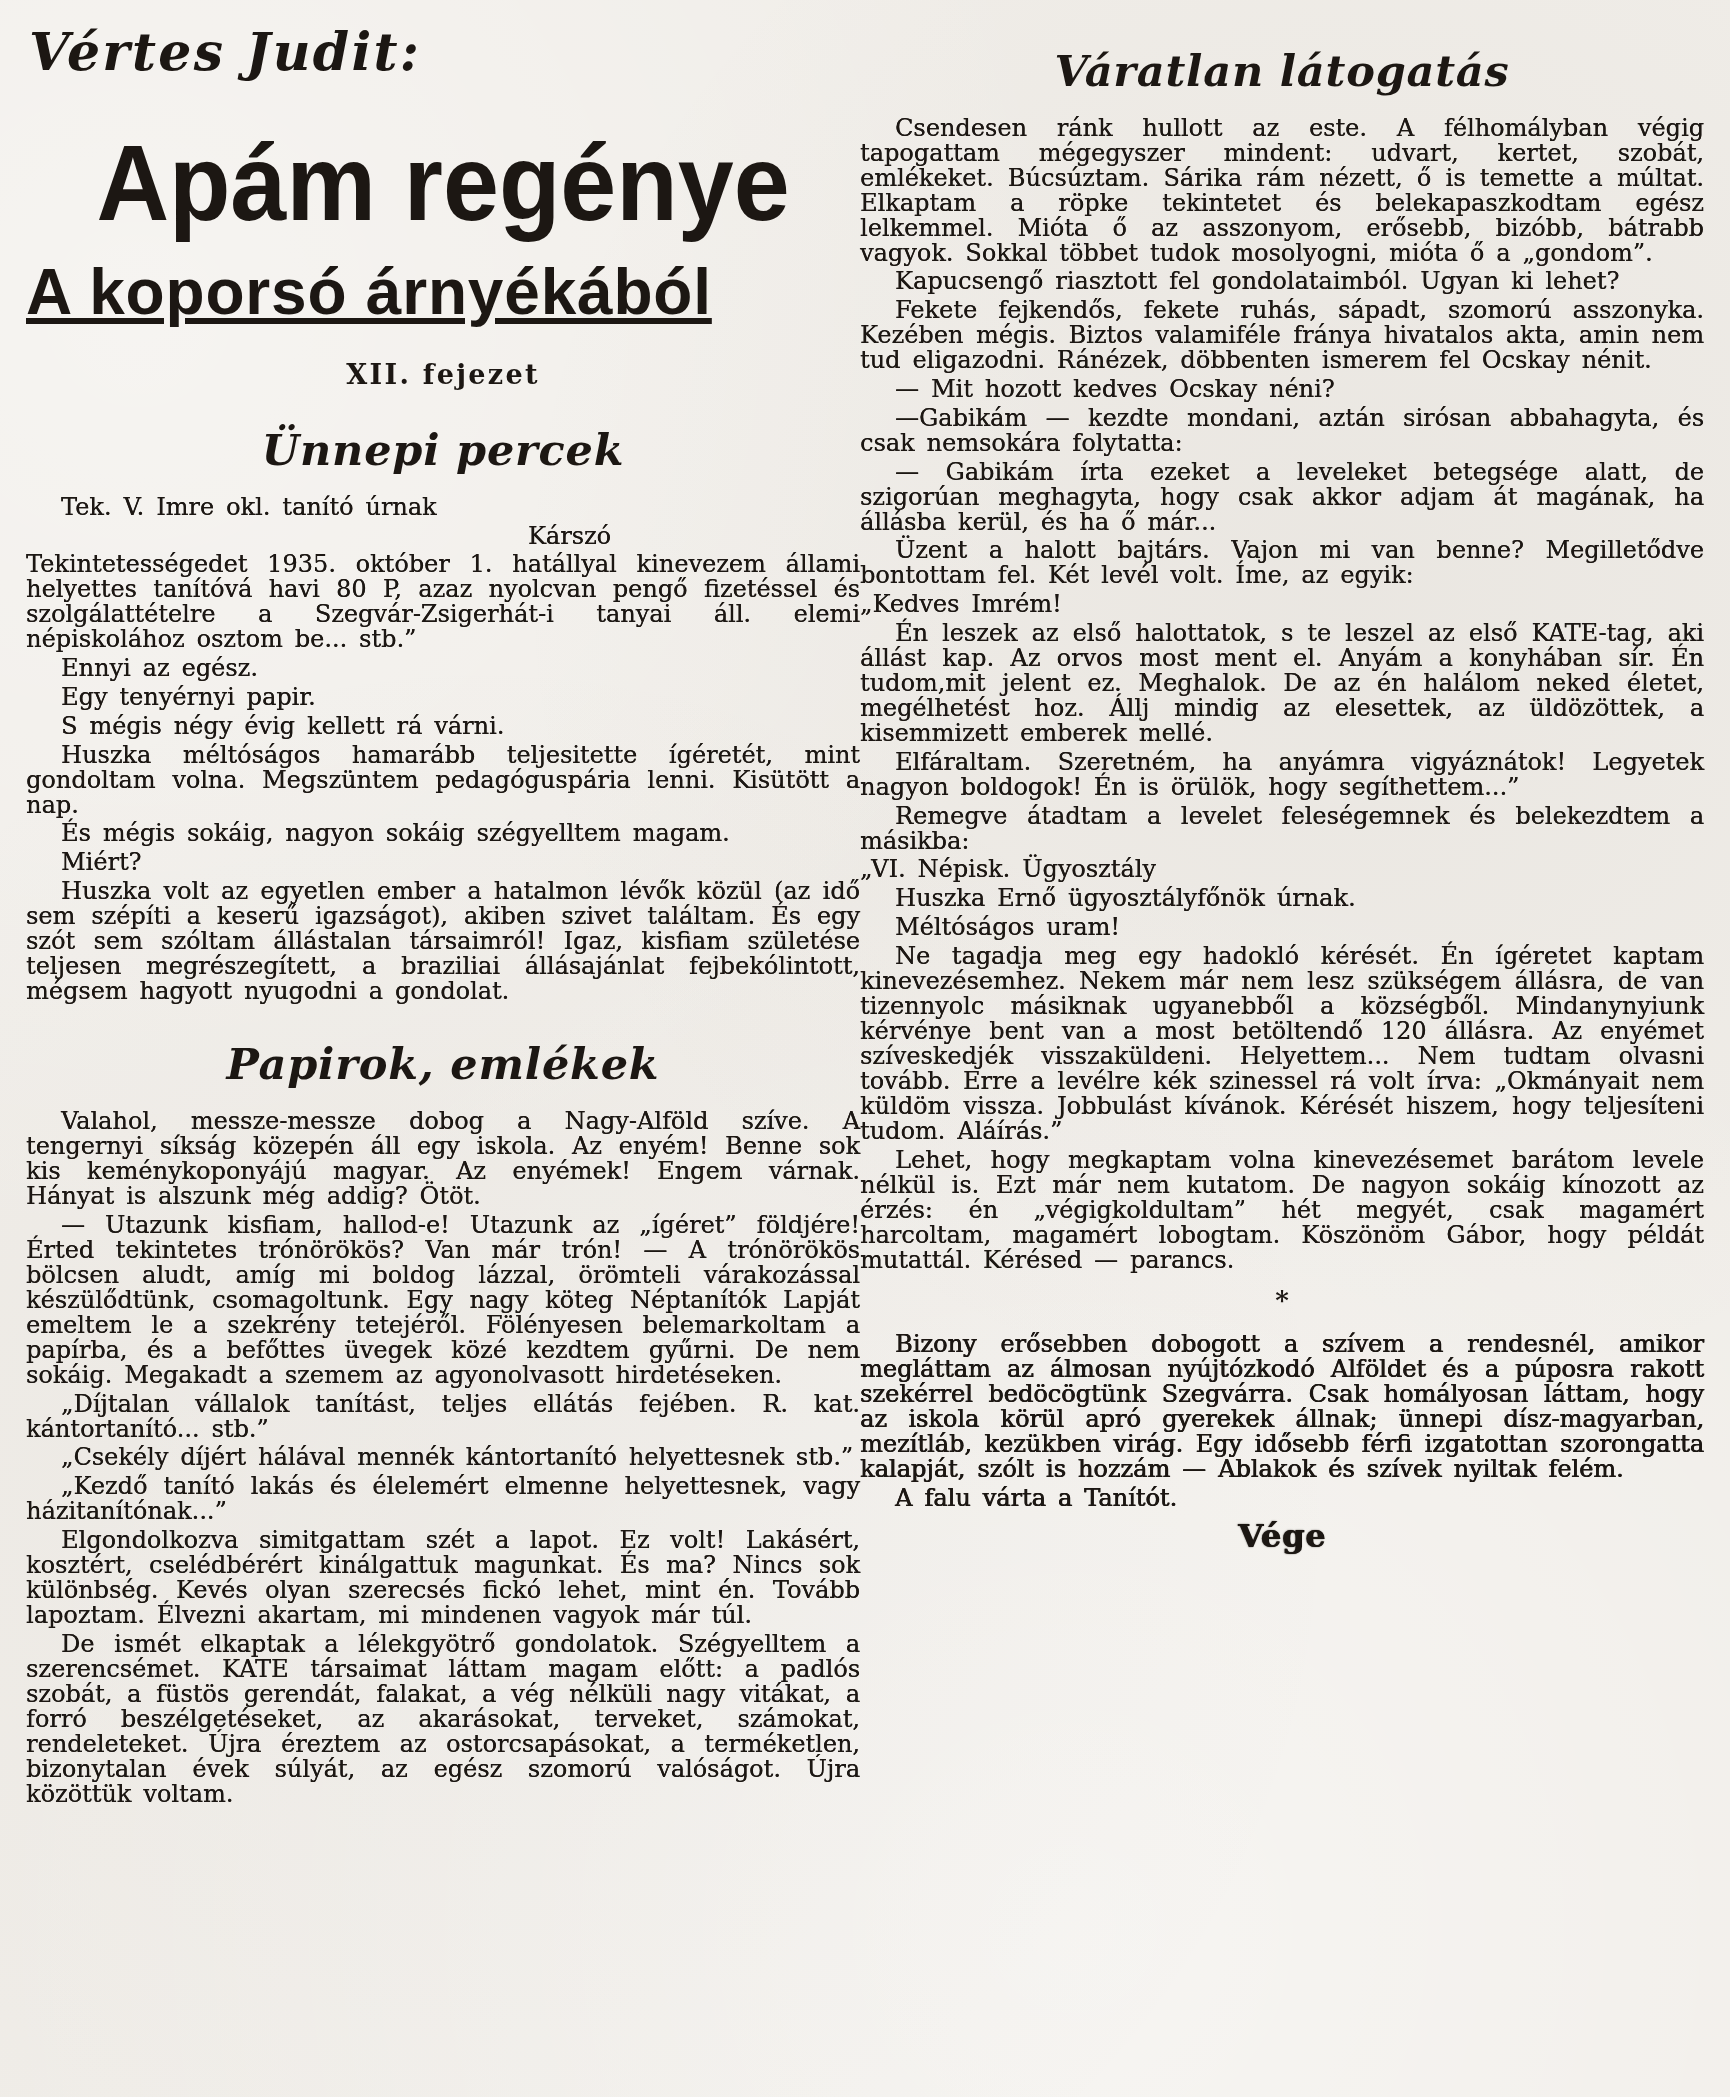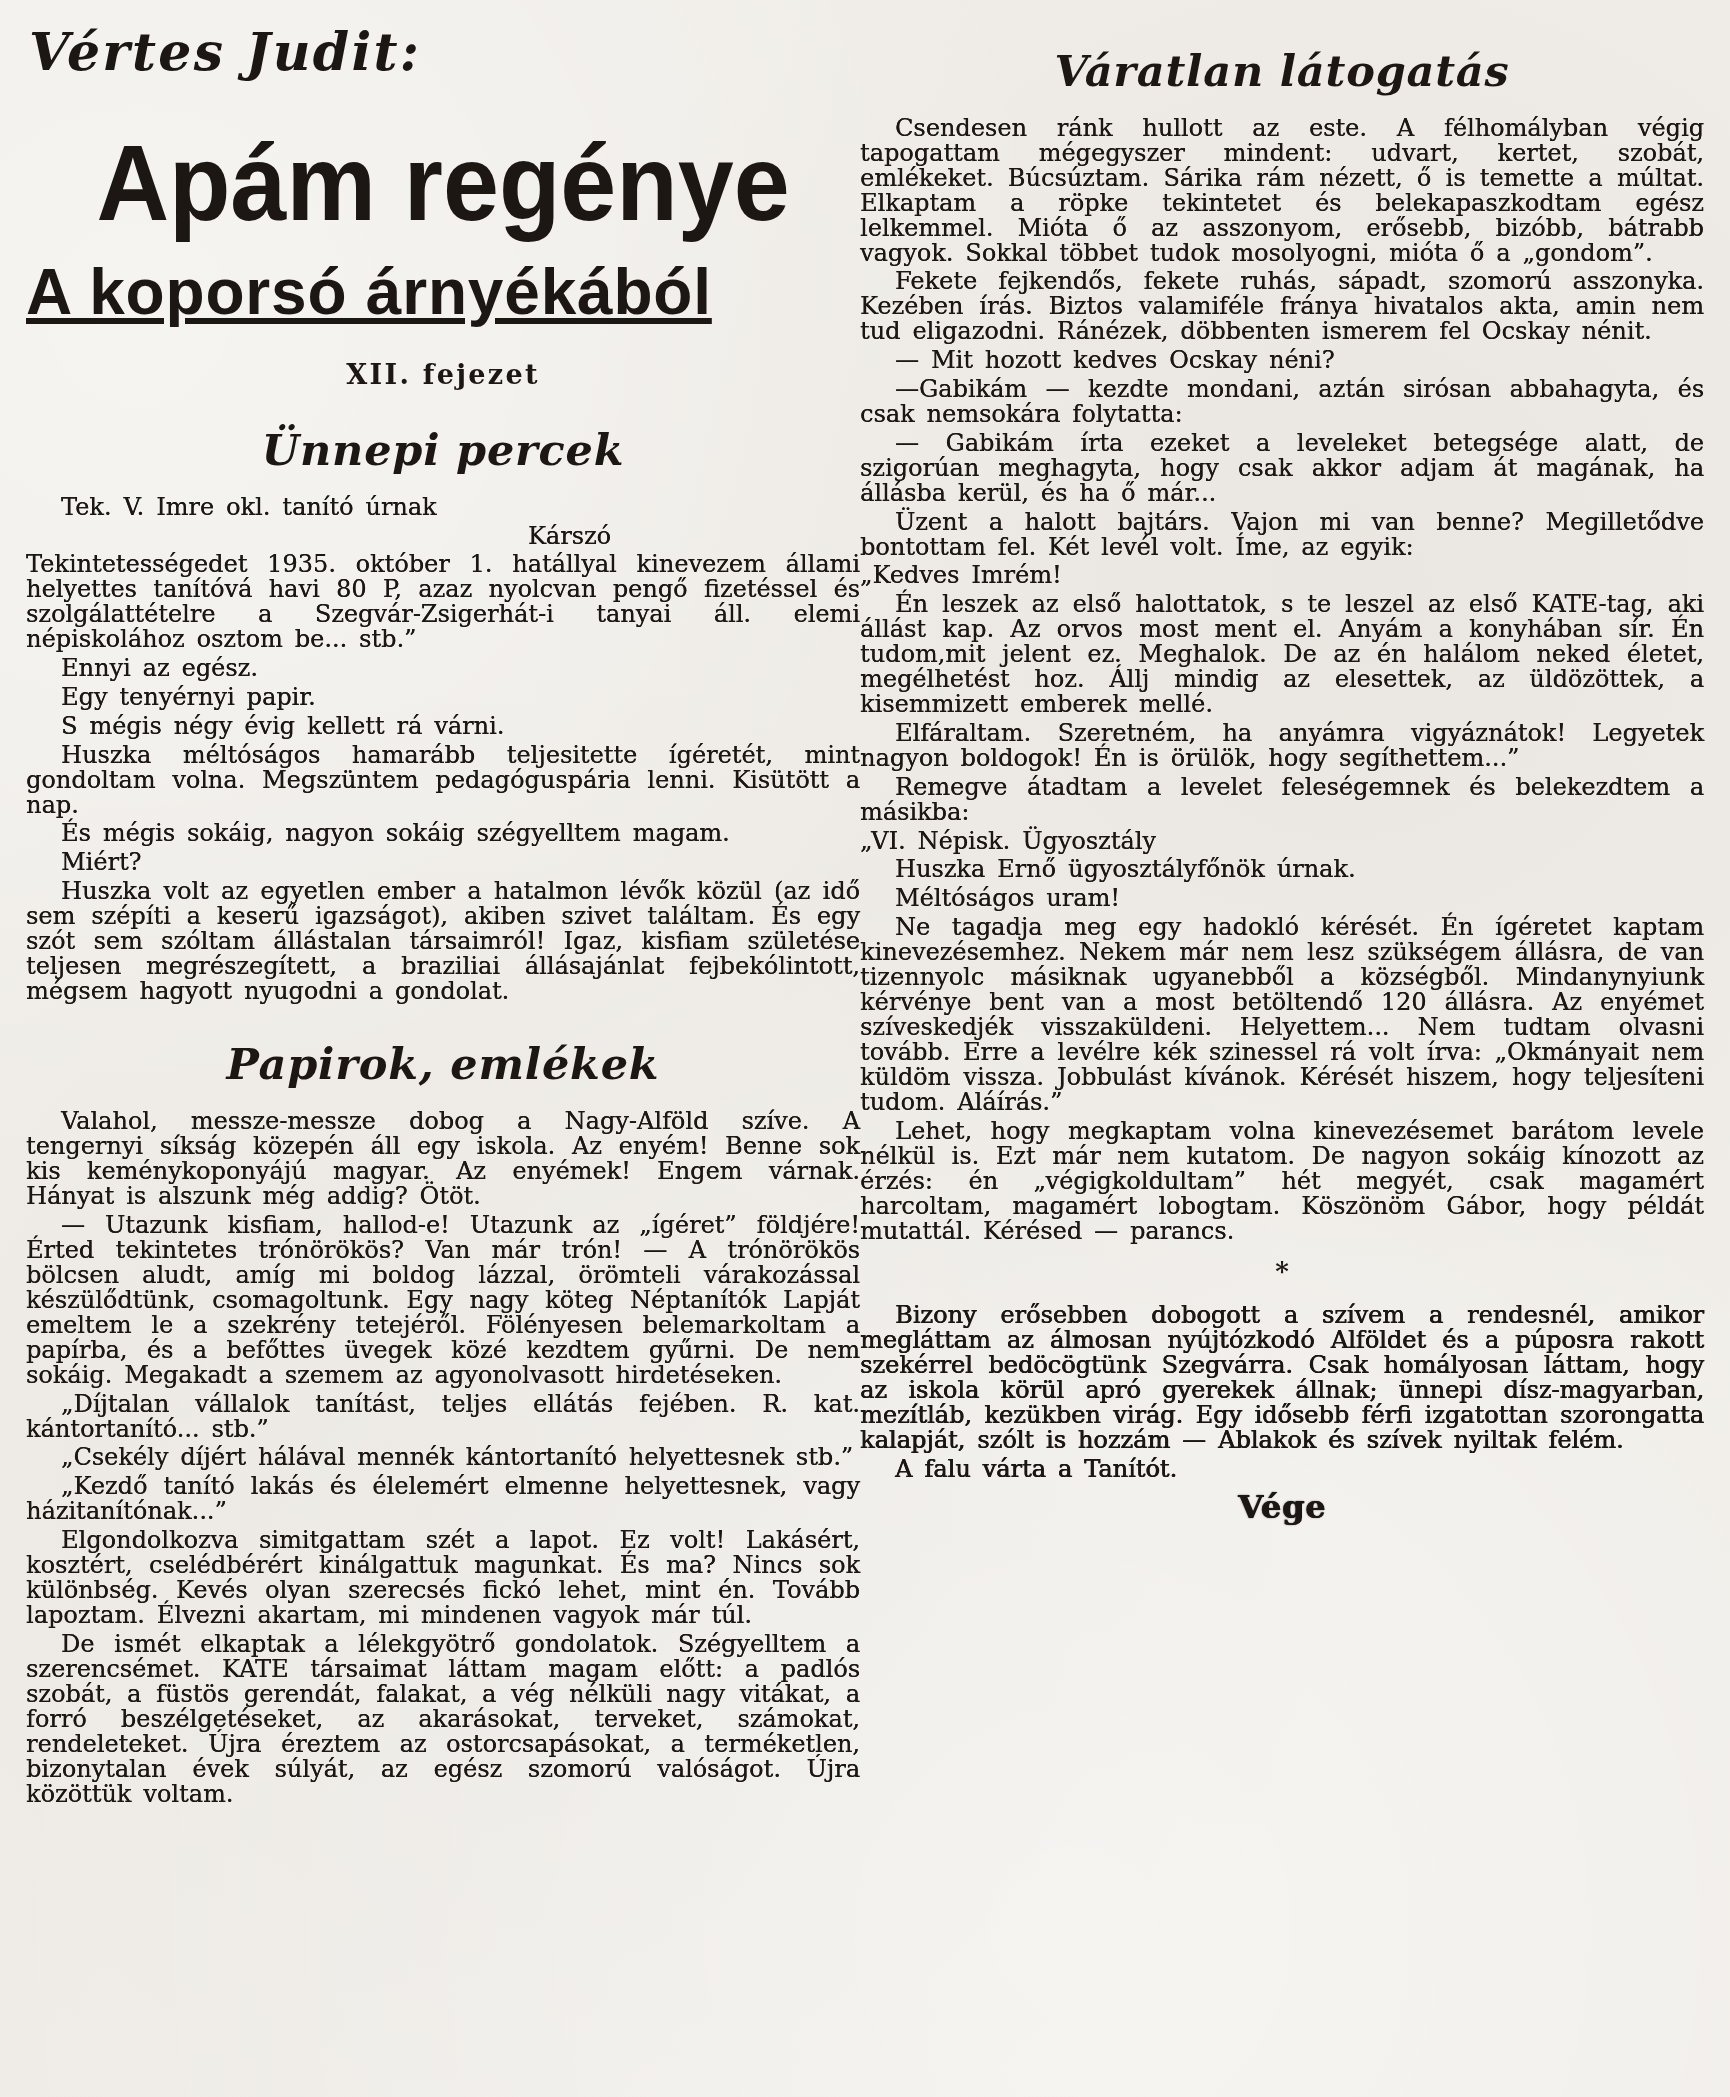--- a/index.html
+++ b/index.html
@@ -97,21 +97,22 @@
         <p class="para indent">„Csekély díjért hálával mennék kántortanító helyettesnek stb.”</p>
         <p class="para indent">„Kezdő tanító lakás és élelemért elmenne helyettesnek, vagy házitanítónak...”</p>
         <p class="para indent">Elgondolkozva simitgattam szét a lapot. Ez volt! Lakásért, kosztért, cselédbérért kinálgattuk magunkat. És ma? Nincs sok különbség. Kevés olyan szerecsés fickó lehet, mint én. Tovább lapoztam. Élvezni akartam, mi mindenen vagyok már túl.</p>
         <p class="para indent">De ismét elkaptak a lélekgyötrő gondolatok. Szégyelltem a szerencsémet. KATE társaimat láttam magam előtt: a padlós szobát, a füstös gerendát, falakat, a vég nélküli nagy vitákat, a forró beszélgetéseket, az akarásokat, terveket, számokat, rendeleteket. Újra éreztem az ostorcsapásokat, a terméketlen, bizonytalan évek súlyát, az egész szomorú valóságot. Újra közöttük voltam.</p>
       </div>
   </div>
   <div class="col col-right">
     <div id="right-sections">
         <div class="section-heading">Váratlan látogatás</div>
         <p class="para indent">Csendesen ránk hullott az este. A félhomályban végig tapogattam mégegyszer mindent: udvart, kertet, szobát, emlékeket. Búcsúztam. Sárika rám nézett, ő is temette a múltat. Elkaptam a röpke tekintetet és belekapaszkodtam egész lelkemmel. Mióta ő az asszonyom, erősebb, bizóbb, bátrabb vagyok. Sokkal többet tudok mosolyogni, mióta ő a „gondom”.</p>
-        <p class="para indent">Fekete fejkendős, fekete ruhás, sápadt, szomorú asszonyka. Kezében írás. Biztos valamiféle fránya hivatalos akta, amin nem tud eligazodni. Ránézek, döbbenten ismerem fel Ocskay nénit.</p>
+        <p class="para indent">Kapucsengő riasztott fel gondolataimból. Ugyan ki lehet?</p>
+        <p class="para indent">Fekete fejkendős, fekete ruhás, sápadt, szomorú asszonyka. Kezében mégis. Biztos valamiféle fránya hivatalos akta, amin nem tud eligazodni. Ránézek, döbbenten ismerem fel Ocskay nénit.</p>
         <p class="para indent">— Mit hozott kedves Ocskay néni?</p>
         <p class="para indent">—Gabikám — kezdte mondani, aztán sirósan abbahagyta, és csak nemsokára folytatta:</p>
         <p class="para indent">— Gabikám írta ezeket a leveleket betegsége alatt, de szigorúan meghagyta, hogy csak akkor adjam át magának, ha állásba kerül, és ha ő már...</p>
         <p class="para indent">Üzent a halott bajtárs. Vajon mi van benne? Megilletődve bontottam fel. Két levél volt. Íme, az egyik:</p>
         <p class="para flush">„Kedves Imrém!</p>
         <p class="para indent">Én leszek az első halottatok, s te leszel az első KATE-tag, aki állást kap. Az orvos most ment el. Anyám a konyhában sír. Én tudom,mit jelent ez. Meghalok. De az én halálom neked életet, megélhetést hoz. Állj mindig az elesettek, az üldözöttek, a kisemmizett emberek mellé.</p>
         <p class="para indent">Elfáraltam. Szeretném, ha anyámra vigyáznátok! Legyetek nagyon boldogok! Én is örülök, hogy segíthettem...”</p>
         <p class="para indent">Remegve átadtam a levelet feleségemnek és belekezdtem a másikba:</p>
         <p class="para flush">„VI. Népisk. Ügyosztály</p>
         <p class="para indent">Huszka Ernő ügyosztályfőnök úrnak.</p>

